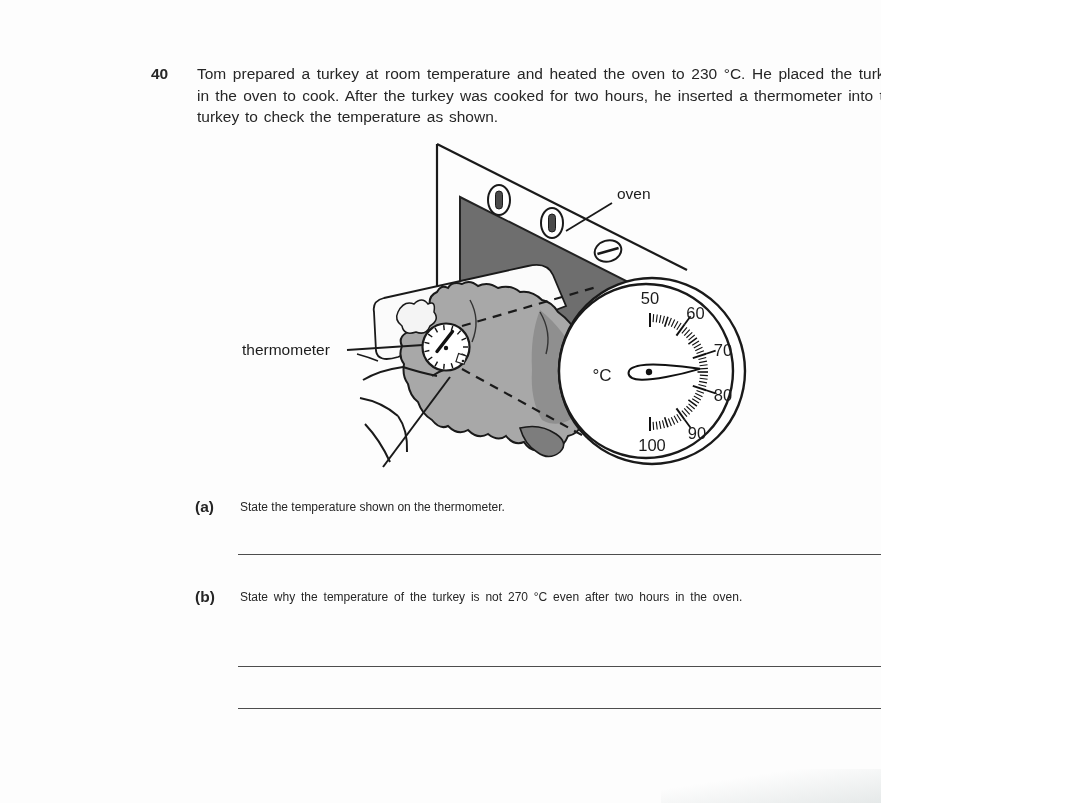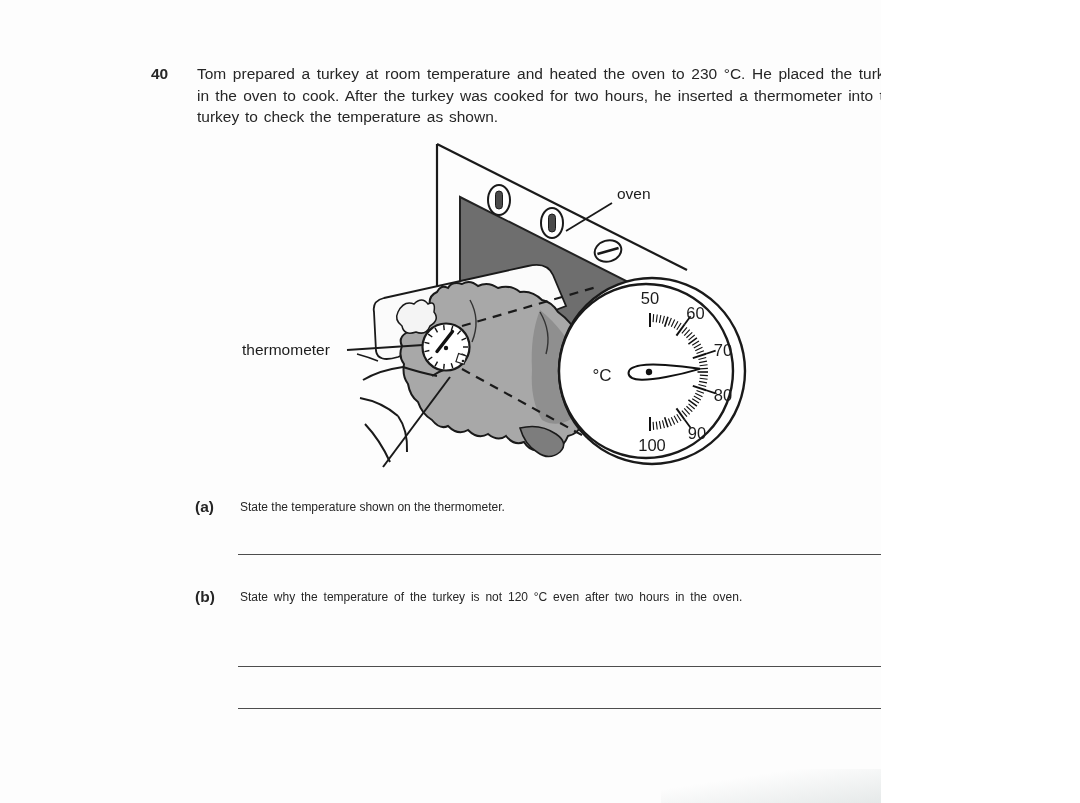--- a/index.html
+++ b/index.html
@@ -213,19 +213,19 @@
     <line x1="347" y1="350" x2="423" y2="345" stroke="#1a1a1a" stroke-width="1.8"></line>
     <path d="M357,354 Q368,357 378,361" fill="none" stroke="#1a1a1a" stroke-width="1.4"></path>
   </svg>
 
   <div class="abs part-label" style="left:195px;top:496px;">(a)</div>
   <div class="abs part-text" style="left:240px;top:496px;width:620px;">State the temperature shown on the thermometer.</div>
   <div class="abs marks" style="left:840px;top:496px;">[1]</div>
   <div class="abs rule" style="top:554px;"></div>
 
   <div class="abs part-label" style="left:195px;top:586px;">(b)</div>
-  <div class="abs part-text" style="left:240px;top:586px;width:661px;text-align:justify;word-spacing:2.5px;">State why the temperature of the turkey is not 120 °C even after two hours in the oven.</div>
+  <div class="abs part-text" style="left:240px;top:586px;width:661px;text-align:justify;word-spacing:2.5px;">State why the temperature of the turkey is not 270 °C even after two hours in the oven.</div>
   <div class="abs marks" style="left:840px;top:609px;">[1]</div>
   <div class="abs rule" style="top:666px;"></div>
   <div class="abs rule" style="top:708px;"></div>
 
   <div class="abs corner-smudge"></div>
 </div>
 
 </body></html>

